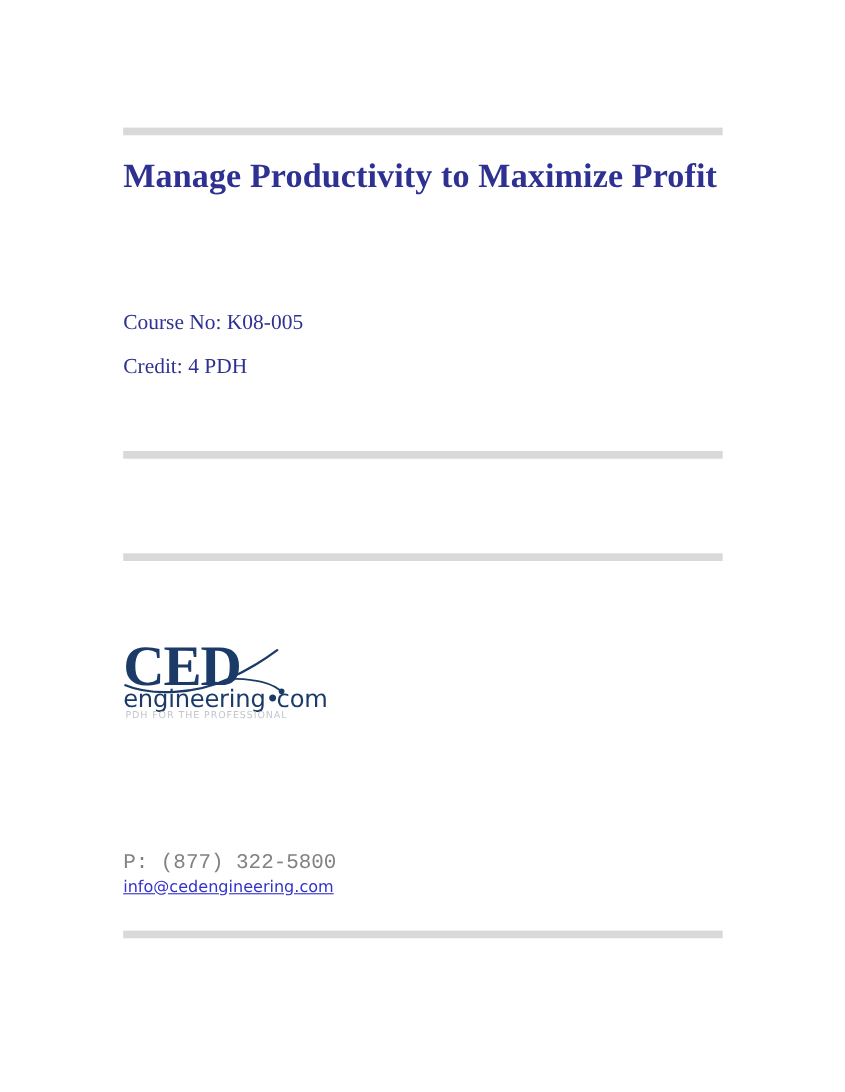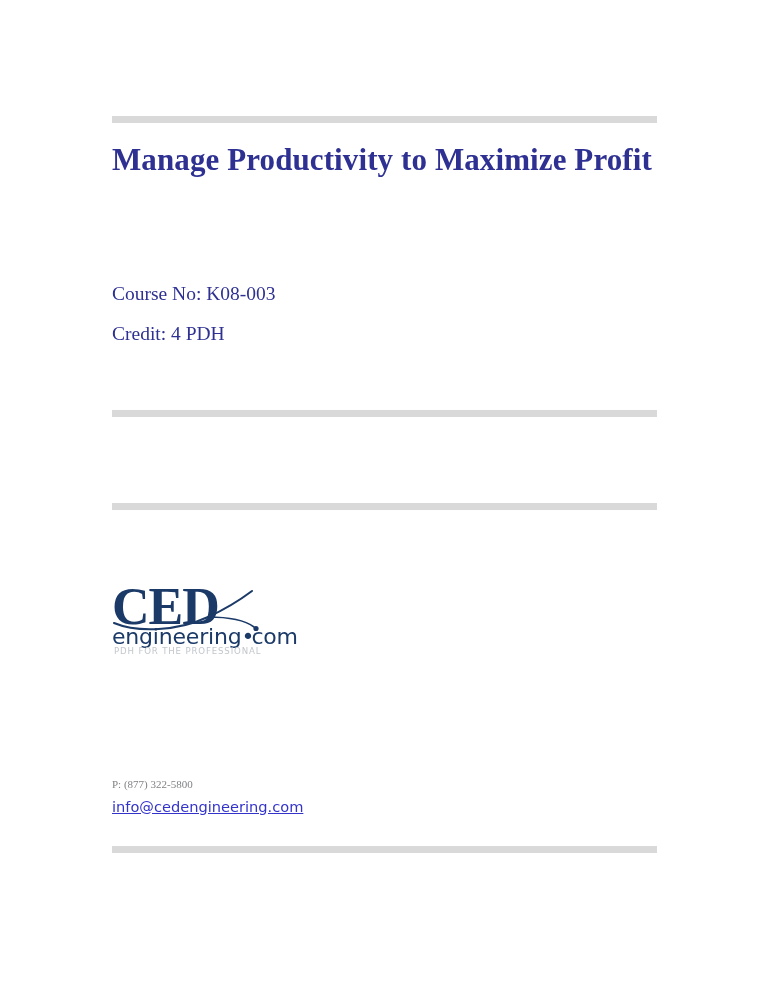--- a/index.html
+++ b/index.html
@@ -144,22 +144,22 @@
     line-height: 21.5px;
     color: #808285;
     white-space: nowrap;
   }
   .contact {
     position: absolute;
     left: 112px;
     top: 774px;
   }
   .contact .phone {
-    font-family: Liberation Serif, serif;
-    font-size: 11px;
+    font-family: Liberation Mono, monospace;
+    font-size: 19px;
     line-height: 21.5px;
     color: #808285;
     white-space: nowrap;
   }
   .contact .email {
     display: inline-block;
     font-family: "DejaVu Sans", sans-serif;
     font-size: 14.6px;
     line-height: 21.5px;
     color: #3333cc;
@@ -172,21 +172,21 @@
 </head>
 <body>
 
 <div class="page">
 
   <div class="rule" id="rule-1"></div>
 
   <h1 class="doc-title">Manage Productivity to Maximize Profit</h1>
 
   <div class="course-meta">
-    <div>Course No: K08-003</div>
+    <div>Course No: K08-005</div>
     <div>Credit: 4 PDH</div>
   </div>
 
   <div class="rule" id="rule-2"></div>
 
 
   <div class="rule" id="rule-3"></div>
 
   <div class="logo-block">
     <div class="logo-ced">CED</div>

